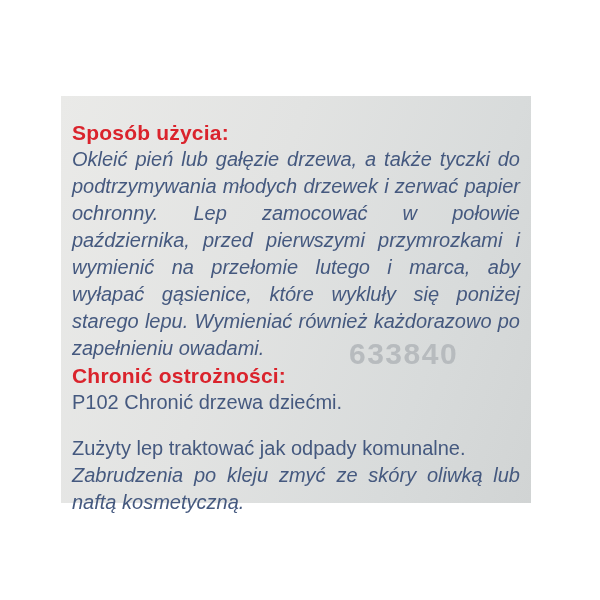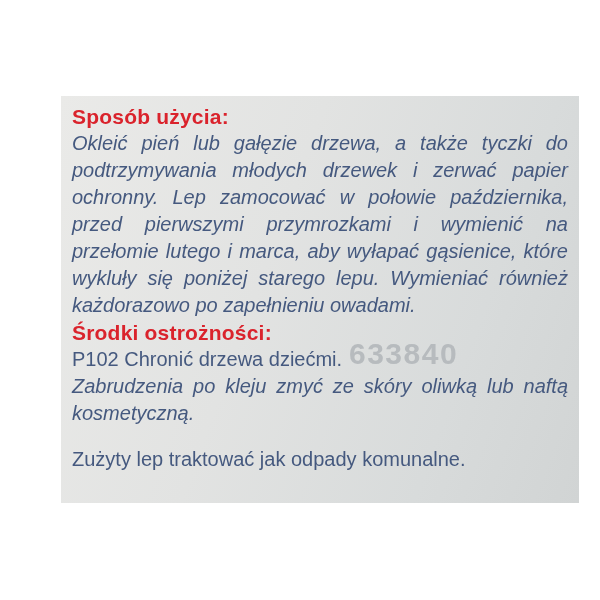--- a/index.html
+++ b/index.html
@@ -12,24 +12,24 @@
     width: 600px;
     height: 600px;
     background: #ffffff;
     overflow: hidden;
     font-family: "Liberation Sans", "DejaVu Sans", sans-serif;
   }
   .label-panel {
     position: absolute;
     left: 61px;
     top: 96px;
-    width: 518px;
+    width: 470px;
     height: 407px;
     box-sizing: border-box;
-    padding: 7px 11px 0 11px;
+    padding: 23px 11px 0 11px;
     background: linear-gradient(110deg, #eaeae8 0%, #e2e3e2 40%, #d8dbdb 75%, #d1d4d4 100%);
   }
   .heading {
     margin: 0;
     font-size: 21px;
     font-weight: bold;
     line-height: 27px;
     color: #da232c;
     letter-spacing: 0.2px;
   }
@@ -64,24 +64,24 @@
 </head>
 <body>
 
 <div class="canvas">
   <section class="label-panel">
 
     <h2 class="heading">Sposób użycia:</h2>
 
     <p class="body-text justified">Okleić pień lub gałęzie drzewa, a także tyczki do podtrzymywania młodych drzewek i zerwać papier ochronny. Lep zamocować w połowie października, przed pierwszymi przymrozkami i wymienić na przełomie lutego i marca, aby wyłapać gąsienice, które wykluły się poniżej starego lepu. Wymieniać również każdorazowo po zapełnieniu owadami.</p>
 
-    <h2 class="heading">Środki ostrożności:</h2>
+    <h2 class="heading">Chronić ostrożności:</h2>
 
     <p class="body-text">P102 Chronić drzewa dziećmi.</p>
 
+    <p class="body-text disposal">Zużyty lep traktować jak odpady komunalne.</p>
+
     <p class="body-text justified">Zabrudzenia po kleju zmyć ze skóry oliwką lub naftą kosmetyczną.</p>
-
-    <p class="body-text disposal">Zużyty lep traktować jak odpady komunalne.</p>
 
     <div class="watermark">633840</div>
 
   </section>
 </div>
 
 </body></html>

